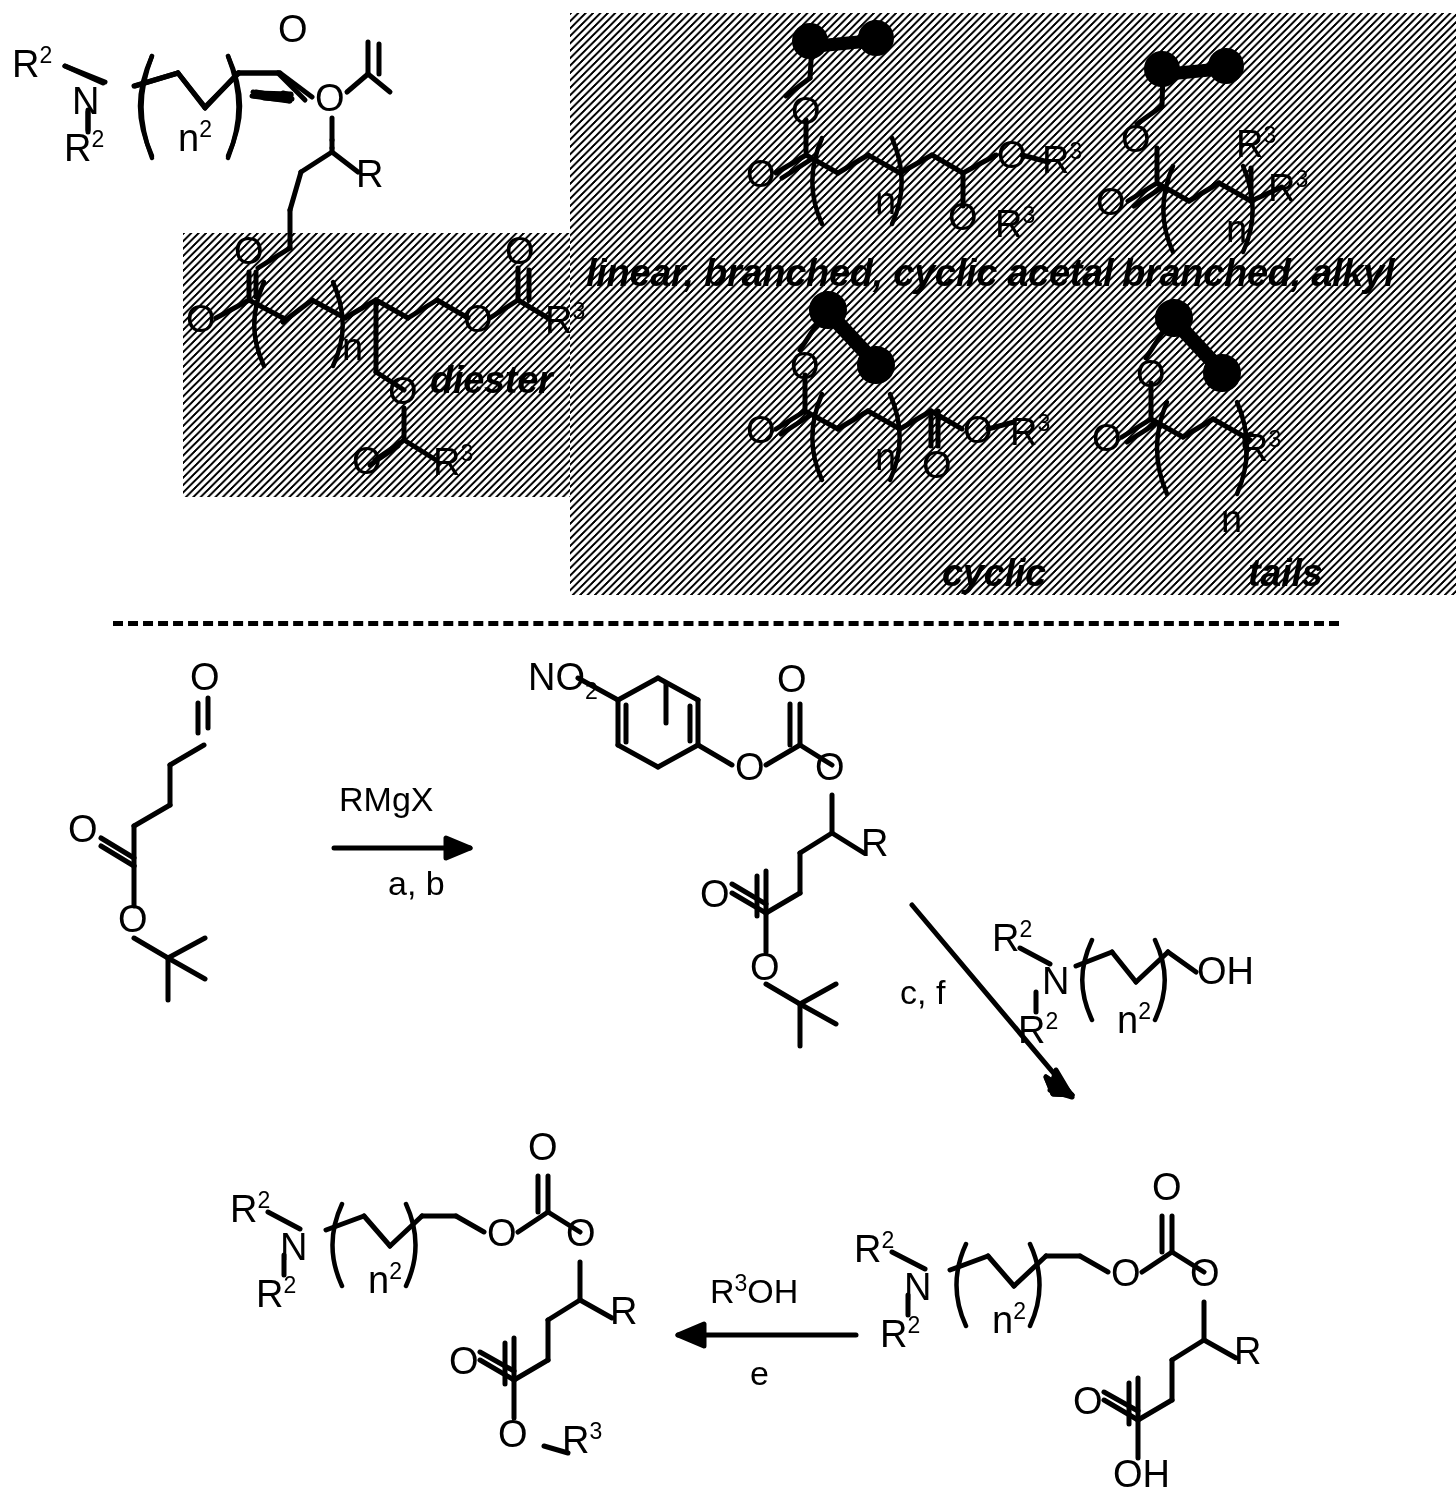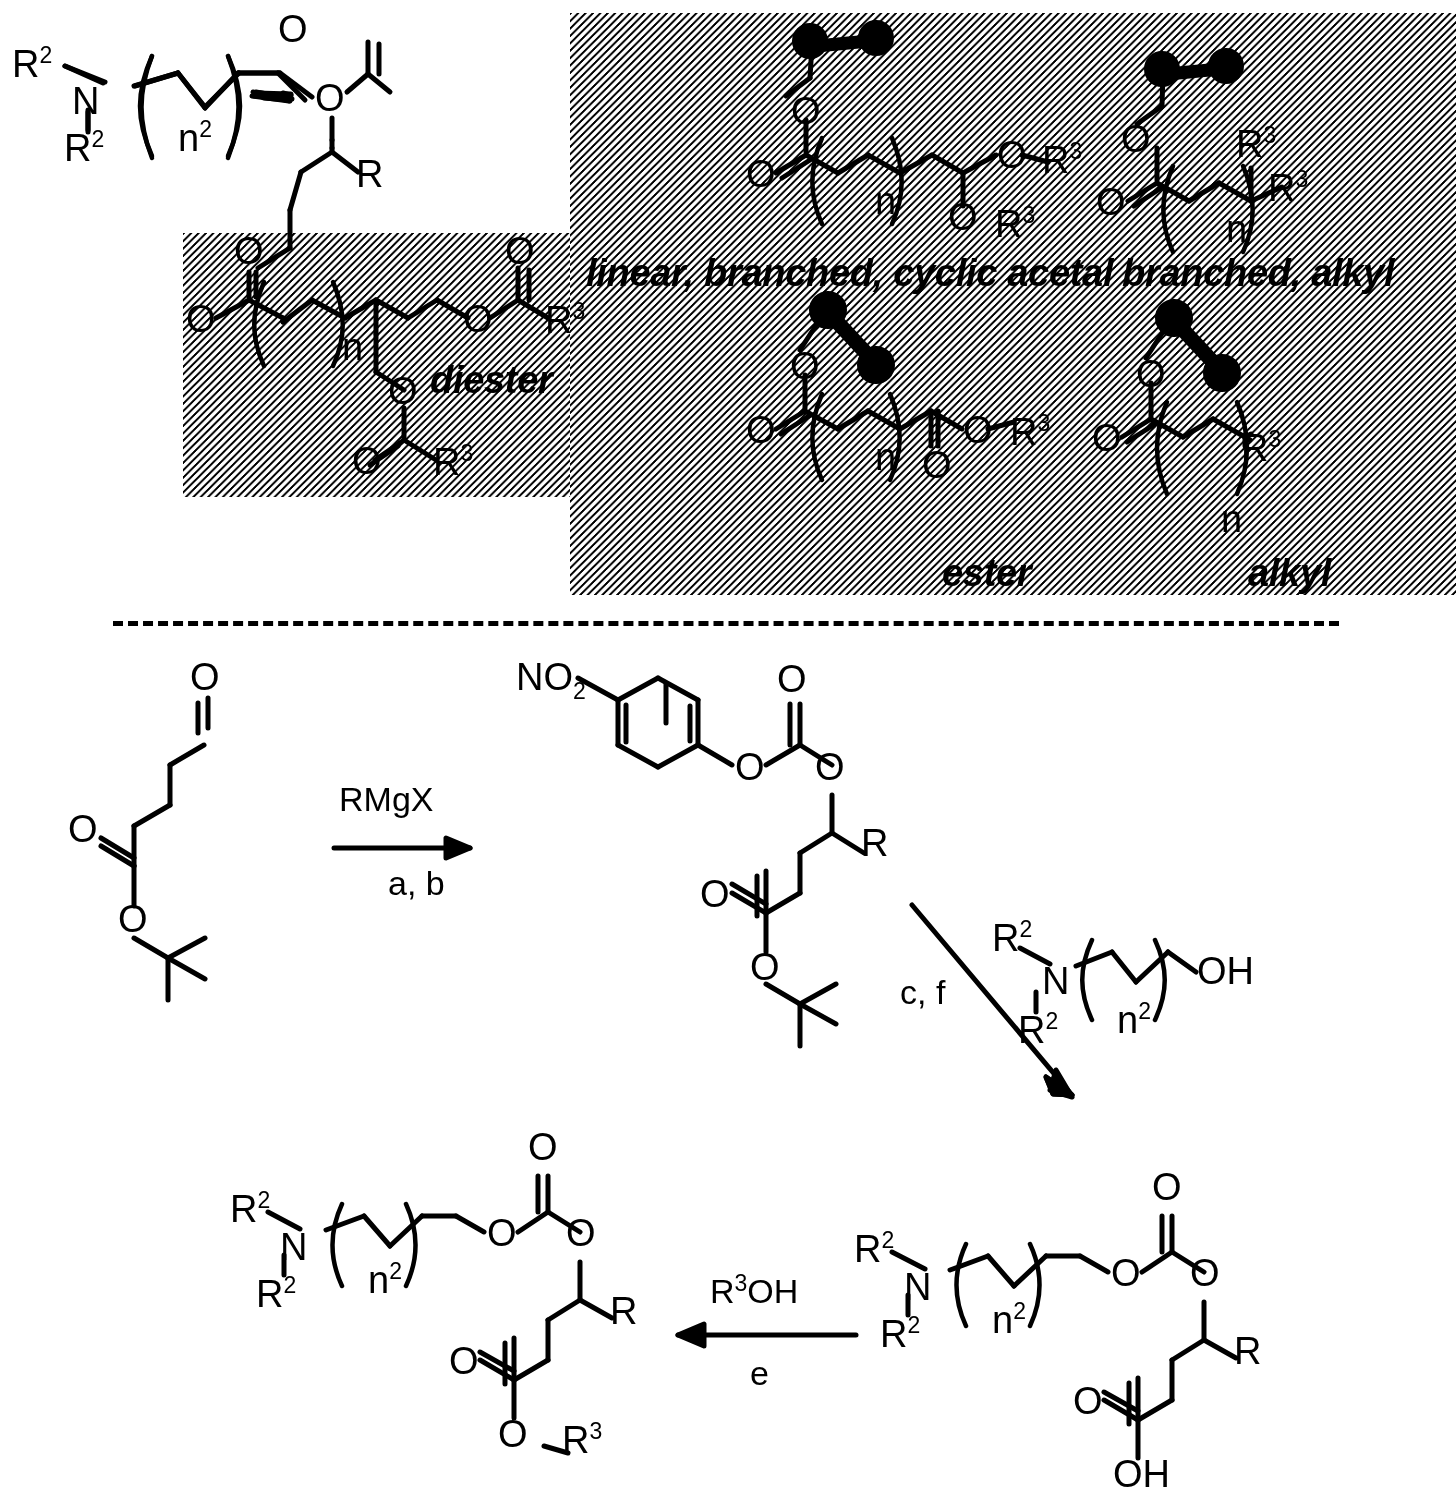--- a/index.html
+++ b/index.html
@@ -437,42 +437,42 @@
   <div class="lbl atom" style="left:1236px;top:124px;"><span>R</span><sup class="sup">3</sup></div>
   <div class="lbl atom" style="left:1268px;top:168px;"><span>R</span><sup class="sup">3</sup></div>
   <div class="lbl grouplabel" style="left:1122px;top:254px;">branched, alkyl</div>
 
   <div class="lbl atom" style="left:790px; top:347px;"><span>O</span></div>
   <div class="lbl atom" style="left:746px; top:411px;"><span>O</span></div>
   <div class="lbl atom" style="left:875px; top:438px;"><span>n</span></div>
   <div class="lbl atom" style="left:922px; top:446px;"><span>O</span></div>
   <div class="lbl atom" style="left:963px; top:411px;"><span>O</span></div>
   <div class="lbl atom" style="left:1010px;top:412px;"><span>R</span><sup class="sup">3</sup></div>
-  <div class="lbl grouplabel" style="left:942px; top:554px;">ester</div>
+  <div class="lbl grouplabel" style="left:942px; top:554px;">cyclic</div>
 
   <div class="lbl atom" style="left:1136px;top:355px;"><span>O</span></div>
   <div class="lbl atom" style="left:1092px;top:419px;"><span>O</span></div>
   <div class="lbl atom" style="left:1221px;top:500px;"><span>n</span></div>
   <div class="lbl atom" style="left:1241px;top:428px;"><span>R</span><sup class="sup">3</sup></div>
-  <div class="lbl grouplabel" style="left:1248px;top:554px;">alkyl</div>
+  <div class="lbl grouplabel" style="left:1248px;top:554px;">tails</div>
 
   <div class="ghostwrap" style="left:219px; top:514px;">
     <span class="ghost">lypophilic tails</span>
   </div>
 
   <div class="divider"></div>
 
   <div class="lbl atom" style="left:190px; top:658px;"><span>O</span></div>
   <div class="lbl atom" style="left:68px;  top:810px;"><span>O</span></div>
   <div class="lbl atom" style="left:118px; top:900px;"><span>O</span></div>
 
   <div class="lbl cond" style="left:339px; top:782px;">RMgX</div>
   <div class="lbl cond" style="left:388px; top:866px;">a, b</div>
 
-  <div class="lbl atom" style="left:516px; top:658px;"><span>NO</span><sub class="sub">2</sub></div>
+  <div class="lbl atom" style="left:528px; top:658px;"><span>NO</span><sub class="sub">2</sub></div>
   <div class="lbl atom" style="left:735px; top:748px;"><span>O</span></div>
   <div class="lbl atom" style="left:815px; top:748px;"><span>O</span></div>
   <div class="lbl atom" style="left:777px; top:660px;"><span>O</span></div>
   <div class="lbl atom" style="left:861px; top:824px;"><span>R</span></div>
   <div class="lbl atom" style="left:700px; top:875px;"><span>O</span></div>
   <div class="lbl atom" style="left:750px; top:948px;"><span>O</span></div>
 
   <div class="lbl cond" style="left:900px; top:975px;">c, f</div>
   <div class="lbl atom" style="left:992px; top:918px;"><span>R</span><sup class="sup">2</sup></div>
   <div class="lbl atom" style="left:1042px;top:962px;"><span>N</span></div>

